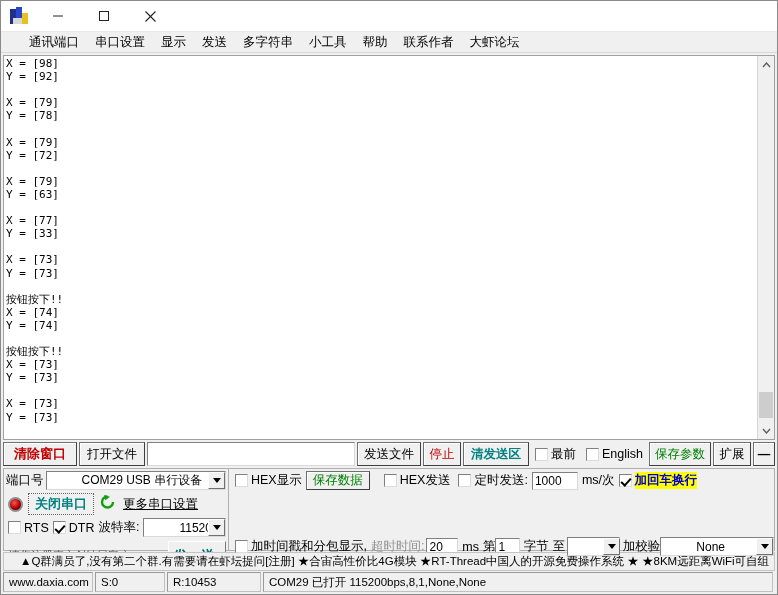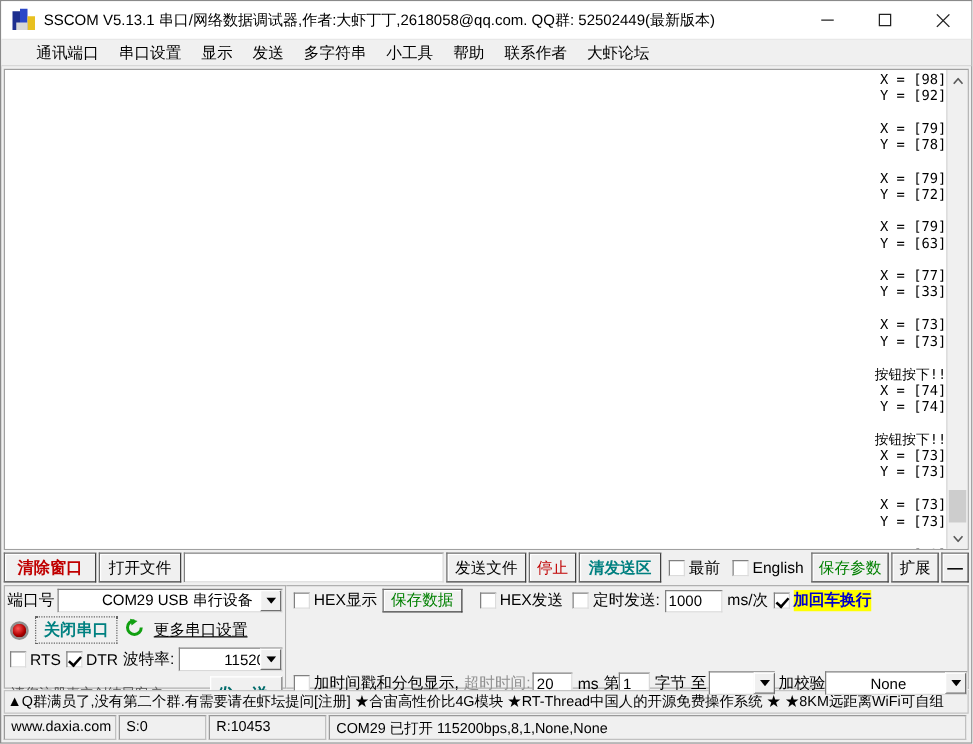--- a/index.html
+++ b/index.html
@@ -60,21 +60,20 @@
   }
   
   .recv-wrap {
     margin: 2px 2px 0 2px;
     flex: none;
     height: 385px;
     display: flex;
     border: 1px solid #a0a0a0;
     background: #fff;
     position: relative;
-    text-align: right;
   }
   .recv-text {
     flex: 1;
     background: #fff;
     font-family: "DejaVu Sans Mono", "Liberation Mono", monospace;
     font-size: 11px;
     line-height: 13.1px;
     color: #000;
     padding: 1px 0 0 2px;
     overflow: hidden;
@@ -254,21 +253,21 @@
   }
   
   .adstrip {
     margin: 1px 2px 0 2px;
     height: 19px; min-height: 19px;
     background: #f0f0f0;
     border: 1px solid #c4c4c4;
     font-size: 11.5px;
     display: flex; align-items: center;
     overflow: hidden; white-space: nowrap;
-    padding-left: 2px;
+    padding-left: 16px;
     text-align: center;
   }
   
   .statusbar {
     height: 20px; min-height: 20px;
     margin: 1px 2px 2px 2px;
     display: flex; align-items: stretch;
     font-size: 11.5px;
   }
   .st-cell {
@@ -293,21 +292,20 @@
 
 <div class="window">
 
   <div class="titlebar">
     <div class="app-icon">
       <div class="b1"></div>
         <div class="b2"></div>
         <div class="b3"></div>
         <div class="b4"></div>
     </div>
-    <div class="title-text">SSCOM V5.13.1 串口/网络数据调试器,作者:大虾丁丁,2618058@qq.com. QQ群: 52502449(最新版本)</div>
     <div class="win-controls">
       <div class="win-btn">
         <svg width="12" height="12" viewBox="0 0 12 12">
             <line x1="1" y1="6" x2="11" y2="6" stroke="#222" stroke-width="1"></line>
           </svg>
       </div>
       <div class="win-btn">
         <svg width="12" height="12" viewBox="0 0 12 12">
             <rect x="1.5" y="1.5" width="9" height="9" fill="none" stroke="#222" stroke-width="1"></rect>
           </svg>

